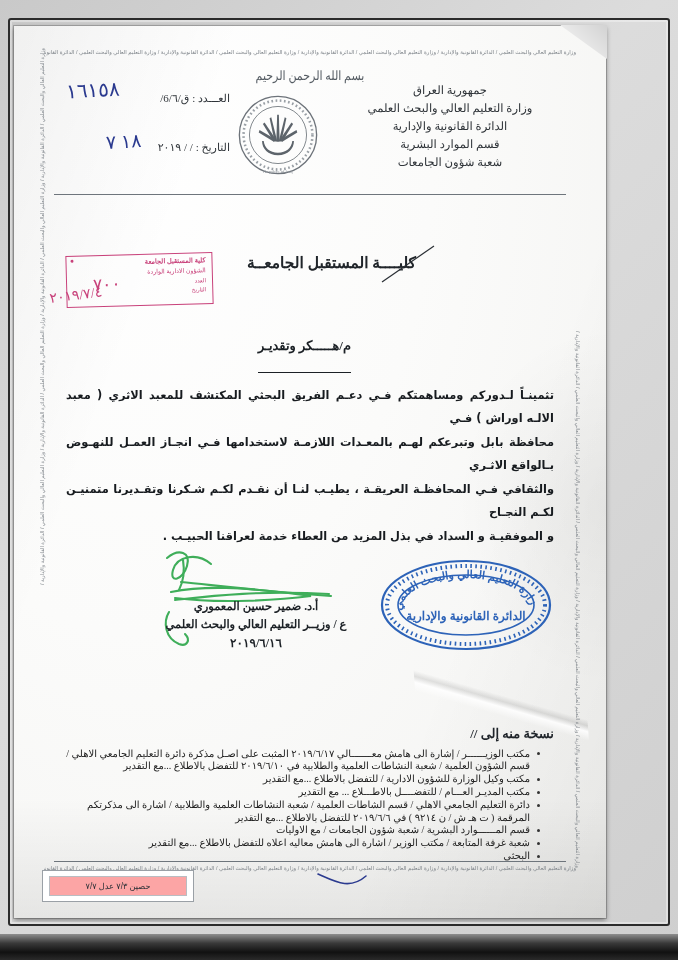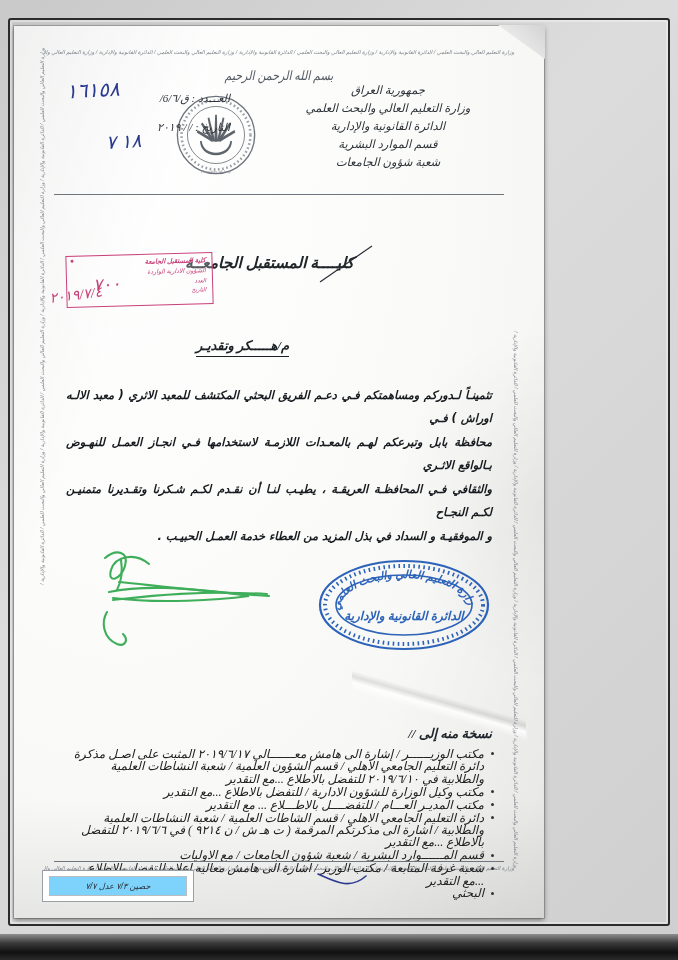--- a/index.html
+++ b/index.html
@@ -8,25 +8,24 @@
     width:678px;height:960px;overflow:hidden;
     background:#d9d9d9;
     font-family:"Liberation Serif","DejaVu Serif",serif;
   }
   
   #scan{
     position:relative;width:678px;height:960px;
     background:linear-gradient(135deg,#c9c9c9 0%,#dcdcdc 40%,#cfcfcf 100%);
   }
   .paper{
-    position:absolute;left:14px;top:26px;width:530px;height:892px;
+    position:absolute;left:14px;top:26px;width:592px;height:892px;
     background:
       radial-gradient(ellipse at 20% 12%, #ffffff 0%, #fbfbfa 45%, #f2f2f0 100%);
     box-shadow:0 2px 5px rgba(0,0,0,.45), 0 0 0 1px rgba(0,0,0,.18);
-    font-style:italic;
   }
   
   .shade{position:absolute;pointer-events:none;}
   .shade.s1{left:0;top:0;width:100%;height:100%;
     background:linear-gradient(110deg,rgba(0,0,0,.05) 0%,rgba(0,0,0,0) 25%,rgba(0,0,0,0) 72%,rgba(0,0,0,.055) 100%);}
   .shade.s2{left:0;bottom:0;width:100%;height:120px;
     background:linear-gradient(to top,rgba(0,0,0,.07),rgba(0,0,0,0));}
   .shade.s3{right:0;top:300px;width:150px;height:360px;
     background:radial-gradient(ellipse at 100% 50%,rgba(0,0,0,.05),rgba(0,0,0,0) 70%);}
   
@@ -117,21 +116,21 @@
   }
   .redstamp .r-dt{
     position:absolute;left:-18px;top:30px;font-size:14px;letter-spacing:.5px;
     font-family:"Liberation Serif",serif;transform:rotate(-6deg);white-space:nowrap;
   }
   .redstamp .r-dot{position:absolute;left:4px;top:3px;width:3px;height:3px;border-radius:50%;background:#c8417a;}
   
   .subject{
     position:absolute;right:255px;top:312px;
     font-size:13px;font-weight:bold;color:#1c2126;
-    border-bottom:1.4px solid #1c2126;padding-bottom:2px;letter-spacing:1.5px;
+    border-bottom:1.4px solid #1c2126;padding-bottom:18px;letter-spacing:1.5px;
   }
   
   .body{
     position:absolute;right:52px;left:52px;top:358px;
     font-size:11.4px;line-height:22.5px;color:#171b1f;
     text-align:justify;font-weight:bold;letter-spacing:.9px;
     font-family:"DejaVu Sans","Liberation Sans",sans-serif;
   }
   .body p{margin:0 0 2px 0;}
   
@@ -145,43 +144,43 @@
   }
   .bluestamp{
     position:absolute;right:52px;top:532px;width:176px;height:94px;
     pointer-events:none;
   }
   
   .cc-title{
     position:absolute;right:52px;top:700px;font-size:13px;color:#1f242a;font-weight:bold;
   }
   .cc-list{
-    position:absolute;right:48px;left:52px;top:722px;
-    font-size:12px;line-height:12.4px;color:#222;
+    position:absolute;right:64px;left:52px;top:722px;
+    font-size:10px;line-height:12.4px;color:#222;
   }
   .cc-item{position:relative;padding-right:12px;margin-bottom:.5px;}
   .cc-item .bullet{
     position:absolute;right:2px;top:4.4px;width:3px;height:3px;border-radius:50%;background:#333;
   }
   
   .footer-rule{
     position:absolute;left:40px;right:40px;bottom:56px;height:1px;background:#6e757c;
   }
   .email{
     position:absolute;right:auto;left:52px;bottom:30px;direction:ltr;
     font-size:9.5px;font-weight:bold;color:#1c2126;
     font-family:"Liberation Serif",serif;
   }
   .seal-box{
     position:absolute;left:28px;bottom:16px;width:150px;height:30px;
     border:1.3px solid #9aa0a6;background:#fff;
   }
   .seal-inner{
     position:absolute;left:6px;top:5px;right:6px;bottom:5px;
-    background:#7dd3fc;border:1px solid #b9bdc2;
+    background:#fca5a5;border:1px solid #b9bdc2;
     font-size:8.2px;color:#2b3036;text-align:center;line-height:19px;
     font-family:"Liberation Sans",sans-serif;letter-spacing:.3px;
   }
   .blue-mark{
     position:absolute;left:300px;bottom:22px;width:60px;height:26px;pointer-events:none;
   }
   .bottom-bar{
     position:absolute;left:0;right:0;bottom:0;height:26px;
     background:linear-gradient(to bottom,#8e8e8e,#3a3a3a 35%,#111 70%,#2a2a2a 100%);
   }
@@ -235,21 +234,21 @@
         <div>جمهورية العراق</div>
         <div>وزارة التعليم العالي والبحث العلمي</div>
         <div>الدائرة القانونية والإدارية</div>
         <div>قسم الموارد البشرية</div>
         <div>شعبة شؤون الجامعات</div>
       </div>
 
       <div class="refblock">
         <div class="hand hand-num">١٦١٥٨</div>
         <div class="ref-line">العـــدد : ق/6/٦/</div>
-        <div class="ref-line" style="margin-top:12px">التاريخ :     /     / ٢٠١٩</div>
+        <div class="ref-line" style="margin-top:32px">التاريخ :     /     / ٢٠١٩</div>
         <div class="hand hand-date">١٨  ٧</div>
       </div>
     </div>
 
     <div class="rule"></div>
 
     <div class="addressee">كليــــة المستقبل الجامعــة</div>
     <div class="slash">
       <svg width="56" height="40" aria-hidden="true">
         <line x1="2" y1="38" x2="54" y2="2" stroke="#2a2f35" stroke-width="1.2"></line>
@@ -265,21 +264,21 @@
       <span class="r-no">٧٠٠</span>
       <span class="r-dt">٢٠١٩/٧/٤</span>
     </div>
 
     <div class="subject">م/هـــــكر وتقديـر</div>
 
     <div class="body">
       <p>تثمينـاً لـدوركم ومساهمتكم فـي دعـم الفريق البحثي المكتشف للمعبد الاثري ( معبد الالـه اوراش ) فـي</p>
       <p>محافظة بابل وتبرعكم لهـم بالمعـدات اللازمـة لاستخدامها فـي انجـاز العمـل للنهـوض بـالواقع الاثـري</p>
       <p>والثقافي فـي المحافظـة العريقـة ، يطيـب لنـا أن نقـدم لكـم شـكرنا وتقـديرنا متمنيـن لكـم النجـاح</p>
-      <p>و الموفقيـة و السداد في بذل المزيد من العطاء خدمة العمـل الحبيـب .</p>
+      <p>و الموفقيـة و السداد في بذل المزيد من العطاء خدمة لعراقنا الحبيـب .</p>
     </div>
 
     <div class="sig-scribble">
       <svg width="215" height="110" aria-hidden="true">
         <g fill="none" stroke="#3fae5a" stroke-width="2.1" stroke-linecap="round">
           <path d="M6 12 C18 2 30 6 26 20 C22 34 8 38 12 24 C16 10 36 6 50 18"></path>
           <path d="M10 46 C40 40 80 40 150 50 C120 54 60 58 14 52"></path>
           <path d="M14 54 C50 50 100 44 168 48"></path>
           <path d="M20 36 C60 40 110 46 170 50"></path>
           <path d="M8 66 C2 76 4 92 18 98 C26 101 30 94 24 88"></path>
@@ -294,20 +293,25 @@
         <ellipse cx="88" cy="47" rx="79" ry="39" fill="none" stroke="#2d63b8" stroke-width="4" stroke-dasharray="1.6 3.4"></ellipse>
         <ellipse cx="88" cy="47" rx="68" ry="30" fill="none" stroke="#2d63b8" stroke-width="1.6"></ellipse>
         <path id="arcTop" d="M24 50 A64 30 0 0 1 152 50" fill="none"></path>
         <text font-family="Liberation Sans, sans-serif" font-size="11" font-weight="bold" fill="#2d63b8">
           <textPath href="#arcTop" startOffset="50%" text-anchor="middle">وزارة التعليم العالي والبحث العلمي</textPath>
         </text>
         <text x="88" y="62" text-anchor="middle" font-family="Liberation Sans, sans-serif" font-size="12" font-weight="bold" fill="#2d63b8">الدائرة القانونية والإدارية</text>
       </svg>
     </div>
 
+    <div class="signature">
+      <div>أ.د. ضمير حسين المعموري</div>
+      <div>ع / وزيــر التعليم العالي والبحث العلمي</div>
+      <div class="sig-date">٢٠١٩/٦/١٦</div>
+    </div>
 
     <div class="cc-title">نسخة منه إلى //</div>
     <div class="cc-list">
       <div class="cc-item">
         <span class="bullet"></span>
         <span>مكتب الوزيــــــر / إشارة الى هامش معـــــــالي ٢٠١٩/٦/١٧ المثبت على اصـل مذكرة دائرة التعليم الجامعي الاهلي / قسم الشؤون العلمية / شعبة النشاطات العلمية والطلابية في ٢٠١٩/٦/١٠ للتفضل بالاطلاع ...مع التقدير</span>
       </div>
       <div class="cc-item">
         <span class="bullet"></span>
         <span>مكتب وكيل الوزارة للشؤون الادارية / للتفضل بالاطلاع ...مع التقدير</span>

